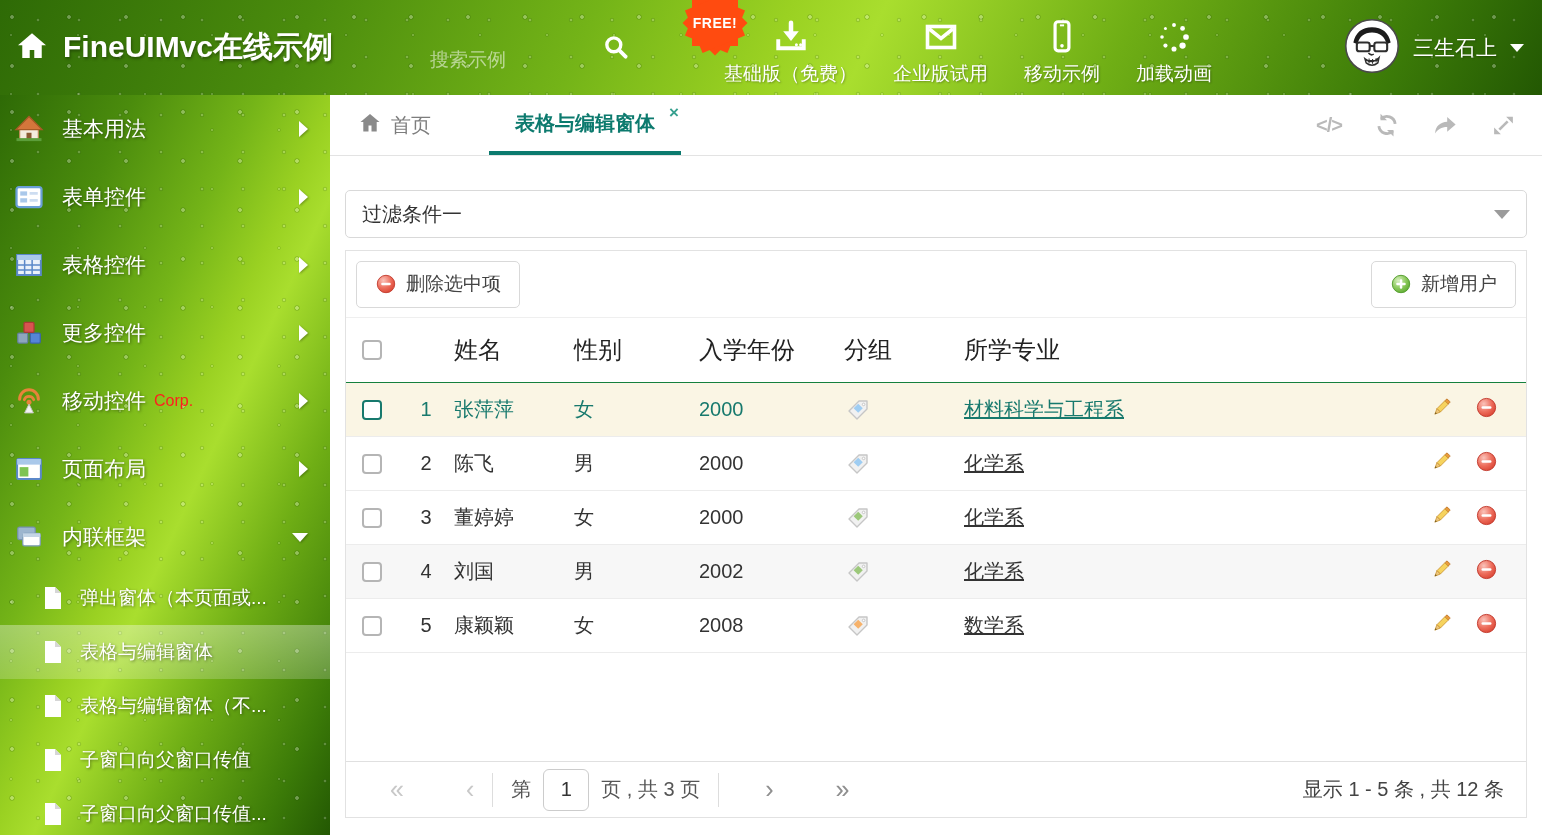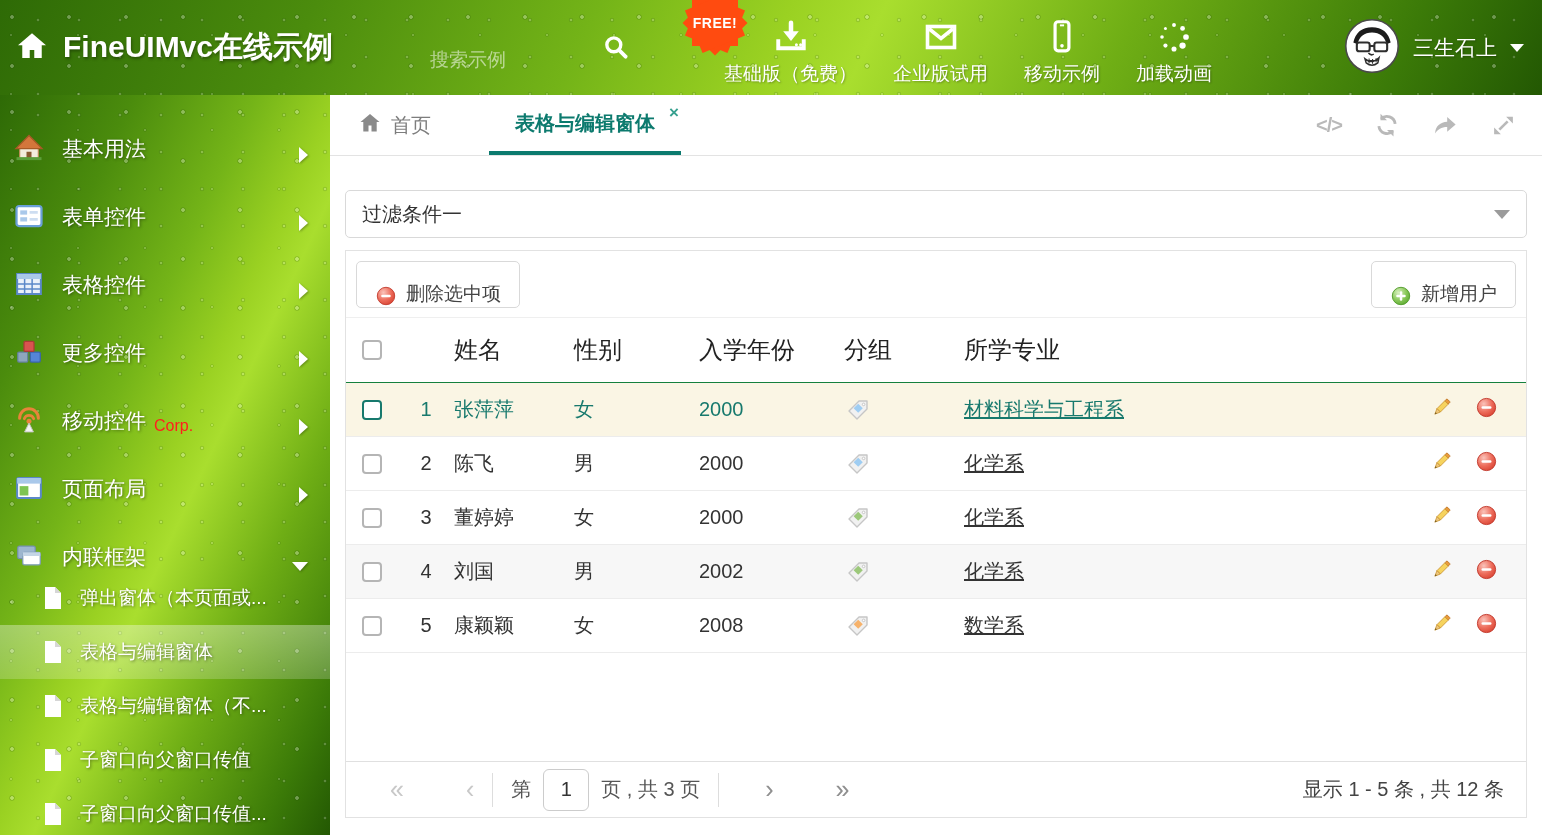--- a/index.html
+++ b/index.html
@@ -36,21 +36,21 @@
   .hnav-item .lbl { color:#fff; font-size:19px; text-shadow:1px 1px 2px rgba(0,0,0,.3); white-space:nowrap; }
   .hnav-item .ico { height:38px; display:flex; align-items:flex-end; }
 
   .huser { position:absolute; right:18px; top:0; height:95px; display:flex; align-items:center; gap:13px; cursor:pointer; }
   .huser .uname { color:#fff; font-size:21px; text-shadow:1px 1px 2px rgba(0,0,0,.3); }
   .caret-down-w { width:0; height:0; border-left:7px solid transparent; border-right:7px solid transparent;
     border-top:8px solid #fff; }
 
   
   .sidebar { position:absolute; left:0; top:95px; width:330px; height:740px; z-index:4; }
-  .snav-item { height:68px; display:flex; align-items:flex-end; padding:0 22px 0 14px; cursor:pointer; position:relative; }
+  .snav-item { height:68px; display:flex; align-items:center; padding:0 22px 0 14px; cursor:pointer; position:relative; }
   .snav-item .ico { width:30px; height:30px; margin-right:18px; flex:0 0 30px; }
   .snav-item .lbl { color:#fff; font-size:21px; text-shadow:1px 1px 3px rgba(0,0,0,.45); }
   .snav-item .corp { color:#ff1e1e; font-size:16px; margin-left:8px; text-shadow:none; }
   .snav-item .arrow { margin-left:auto; width:0; height:0; border-top:8px solid transparent;
     border-bottom:8px solid transparent; border-left:9px solid #fff; filter:drop-shadow(1px 1px 1px rgba(0,0,0,.3)); }
   .snav-item .arrow.down { border-left:8px solid transparent; border-right:8px solid transparent;
     border-top:9px solid #fff; border-bottom:none; }
   .ssub-item { height:54px; display:flex; align-items:center; padding-left:42px; cursor:pointer; }
   .ssub-item .ico { width:22px; height:24px; margin-right:16px; flex:0 0 22px; }
   .ssub-item .lbl { color:#fff; font-size:19px; text-shadow:1px 1px 3px rgba(0,0,0,.45); white-space:nowrap; }
@@ -78,21 +78,21 @@
   .searchbox input::placeholder { color:#9b9b9b; }
   .dropdown { flex:1; height:48px; border:1px solid #d9d9d9; border-radius:5px; display:flex; align-items:center;
     padding:0 16px; cursor:pointer;margin-top:15px; }
   .dropdown .val { font-size:20px; color:#333; }
   .caret-down-g { margin-left:auto; width:0; height:0; border-left:8px solid transparent;
     border-right:8px solid transparent; border-top:9px solid #9b9b9b; }
 
   .panel { flex:1; margin:12px 15px 17px; border:1px solid #e2e2e2; display:flex; flex-direction:column; min-height:0; }
   .panel-toolbar { height:67px; display:flex; align-items:center; padding:0 10px; border-bottom:1px solid #efefef; }
   .btn { height:47px; border:1px solid #d9d9d9; border-radius:5px; background:#fff; padding:0 18px;
-    font-size:19px; color:#444; display:flex; align-items:flex-end; gap:9px; cursor:pointer; font-family:inherit; }
+    font-size:19px; color:#444; display:flex; align-items:center; gap:9px; cursor:pointer; font-family:inherit; }
   .btn-add { margin-left:auto; }
 
   .grid { display:grid; grid-template-columns:52px 56px 120px 125px 145px 120px 1fr 130px; align-items:center; }
   .grid-head { height:65px; border-bottom:1px solid #15803d; font-size:24px; color:#222; }
   .grid-row { height:54px; border-bottom:1px solid #ececec; font-size:20px; color:#333; }
   .grid-row.striped { background:#f7f7f7; }
   .grid-row.selected { background:#faf5e4; color:#17796d; }
   .cell-cb { display:flex; justify-content:center; }
   .cb { width:20px; height:20px; border:2px solid #b5b5b5; border-radius:4px; background:#fff; cursor:pointer; }
   .grid-row.selected .cb { border-color:#17796d; }

